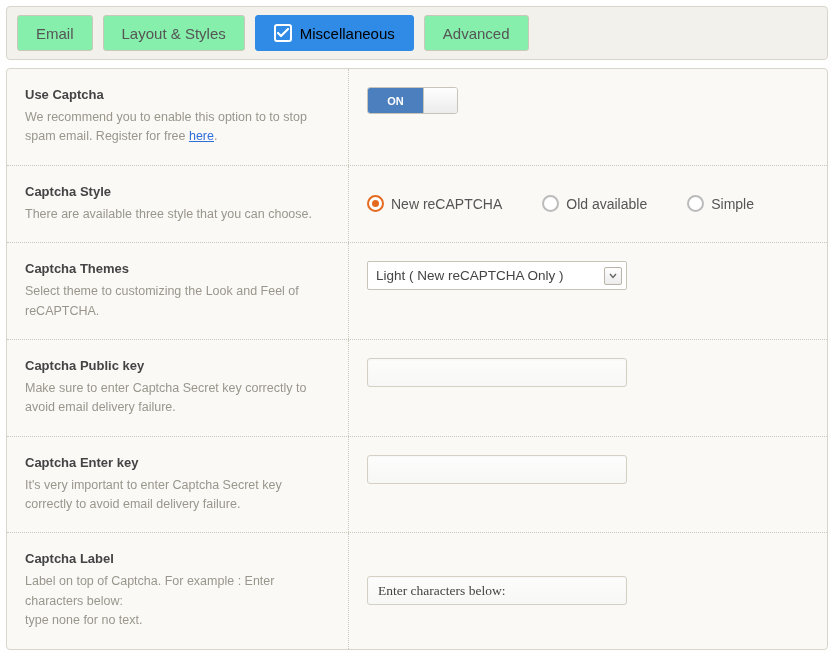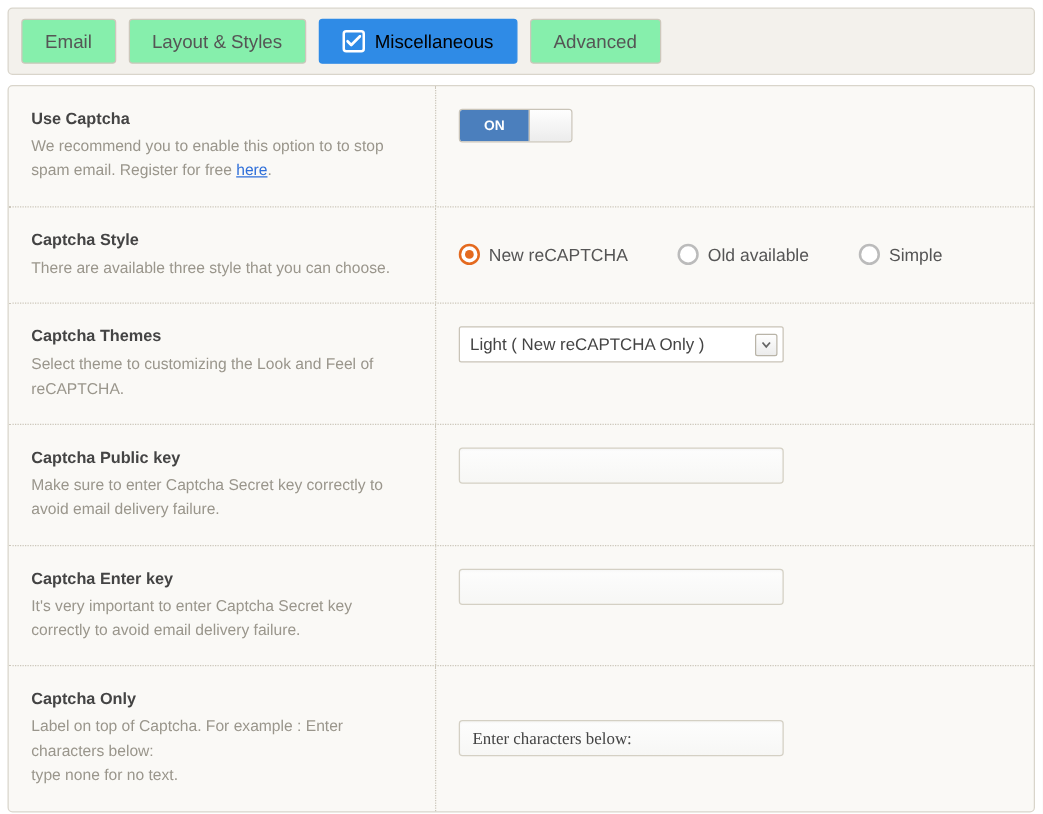--- a/index.html
+++ b/index.html
@@ -253,21 +253,21 @@
       <div class="label-title">Captcha Enter key</div>
       <div class="label-desc">It's very important to enter Captcha Secret key correctly to avoid email delivery failure.</div>
     </div>
     <div class="rightcol">
       <input class="textinput" type="text" value="" style="">
     </div>
   </div>
 
   <div class="row row-align-mid">
     <div class="leftcol">
-      <div class="label-title">Captcha Only</div>
+      <div class="label-title">Captcha Label</div>
       <div class="label-desc">
         <span>Label on top of Captcha. For example : Enter characters below:</span><br>
         <span>type none for no text.</span>
       </div>
     </div>
     <div class="rightcol">
       <input class="textinput" type="text" value="Enter characters below:" style="">
     </div>
   </div>
 

